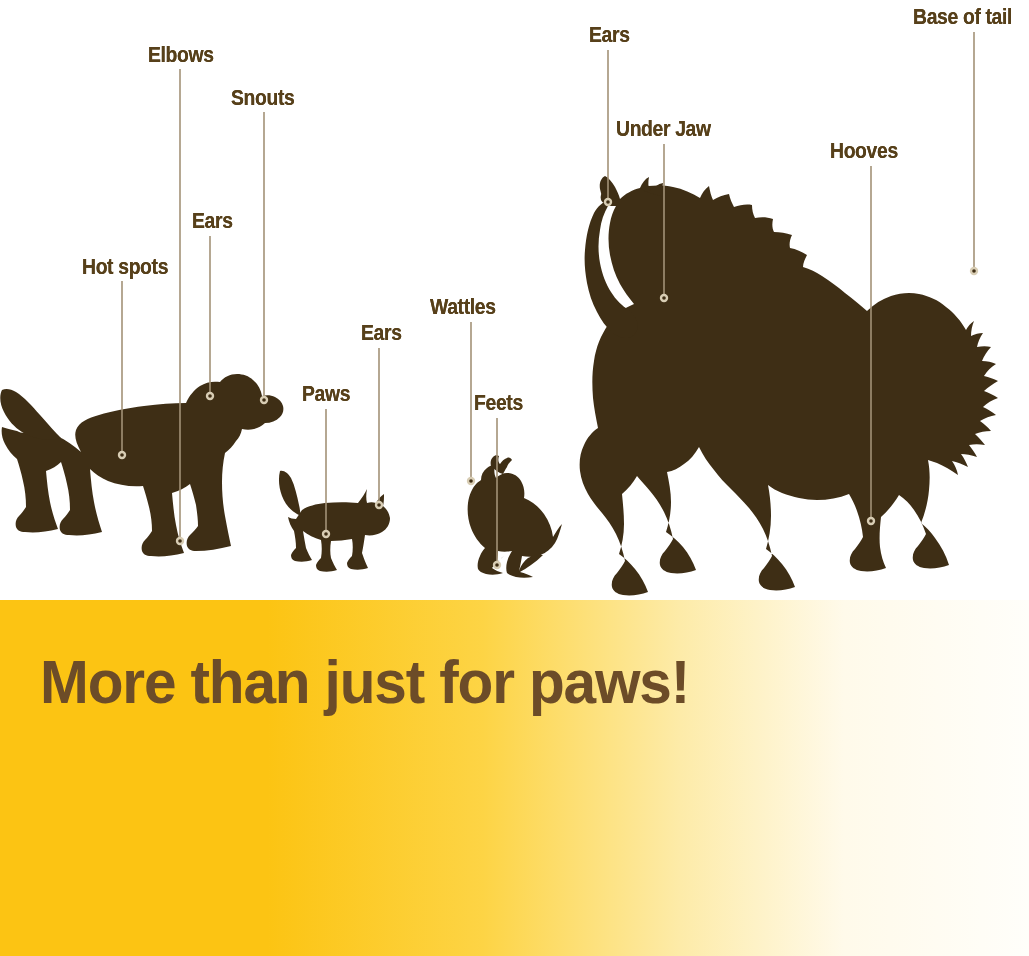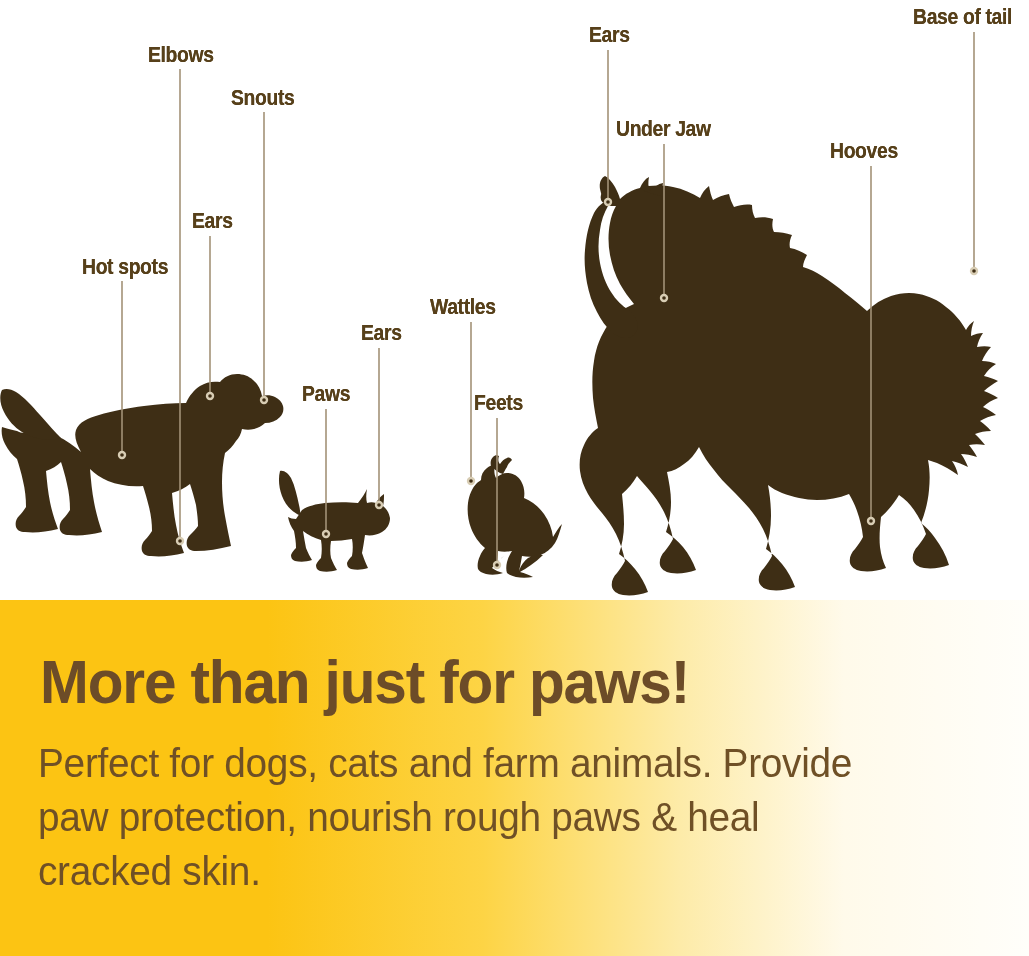--- a/index.html
+++ b/index.html
@@ -508,20 +508,15 @@
         <span class="callout-label" style="left: 589px; top: 24px;">Ears</span>
         <span class="callout-label" style="left: 616px; top: 118px;">Under Jaw</span>
         <span class="callout-label" style="left: 830px; top: 140px;">Hooves</span>
         <span class="callout-label" style="left: 913px; top: 6px;">Base of tail</span>
       </div>
 
   </div>
 
   <div id="promo-banner">
     <h1 id="promo-heading">More than just for paws!</h1>
-    <div id="promo-body">
-        <span class="promo-line">Perfect for dogs, cats and farm animals. Provide</span>
-        <span class="promo-line">paw protection, nourish rough paws &amp; heal</span>
-        <span class="promo-line">cracked skin.</span>
-      </div>
   </div>
 
 </div>
 
 </body></html>

